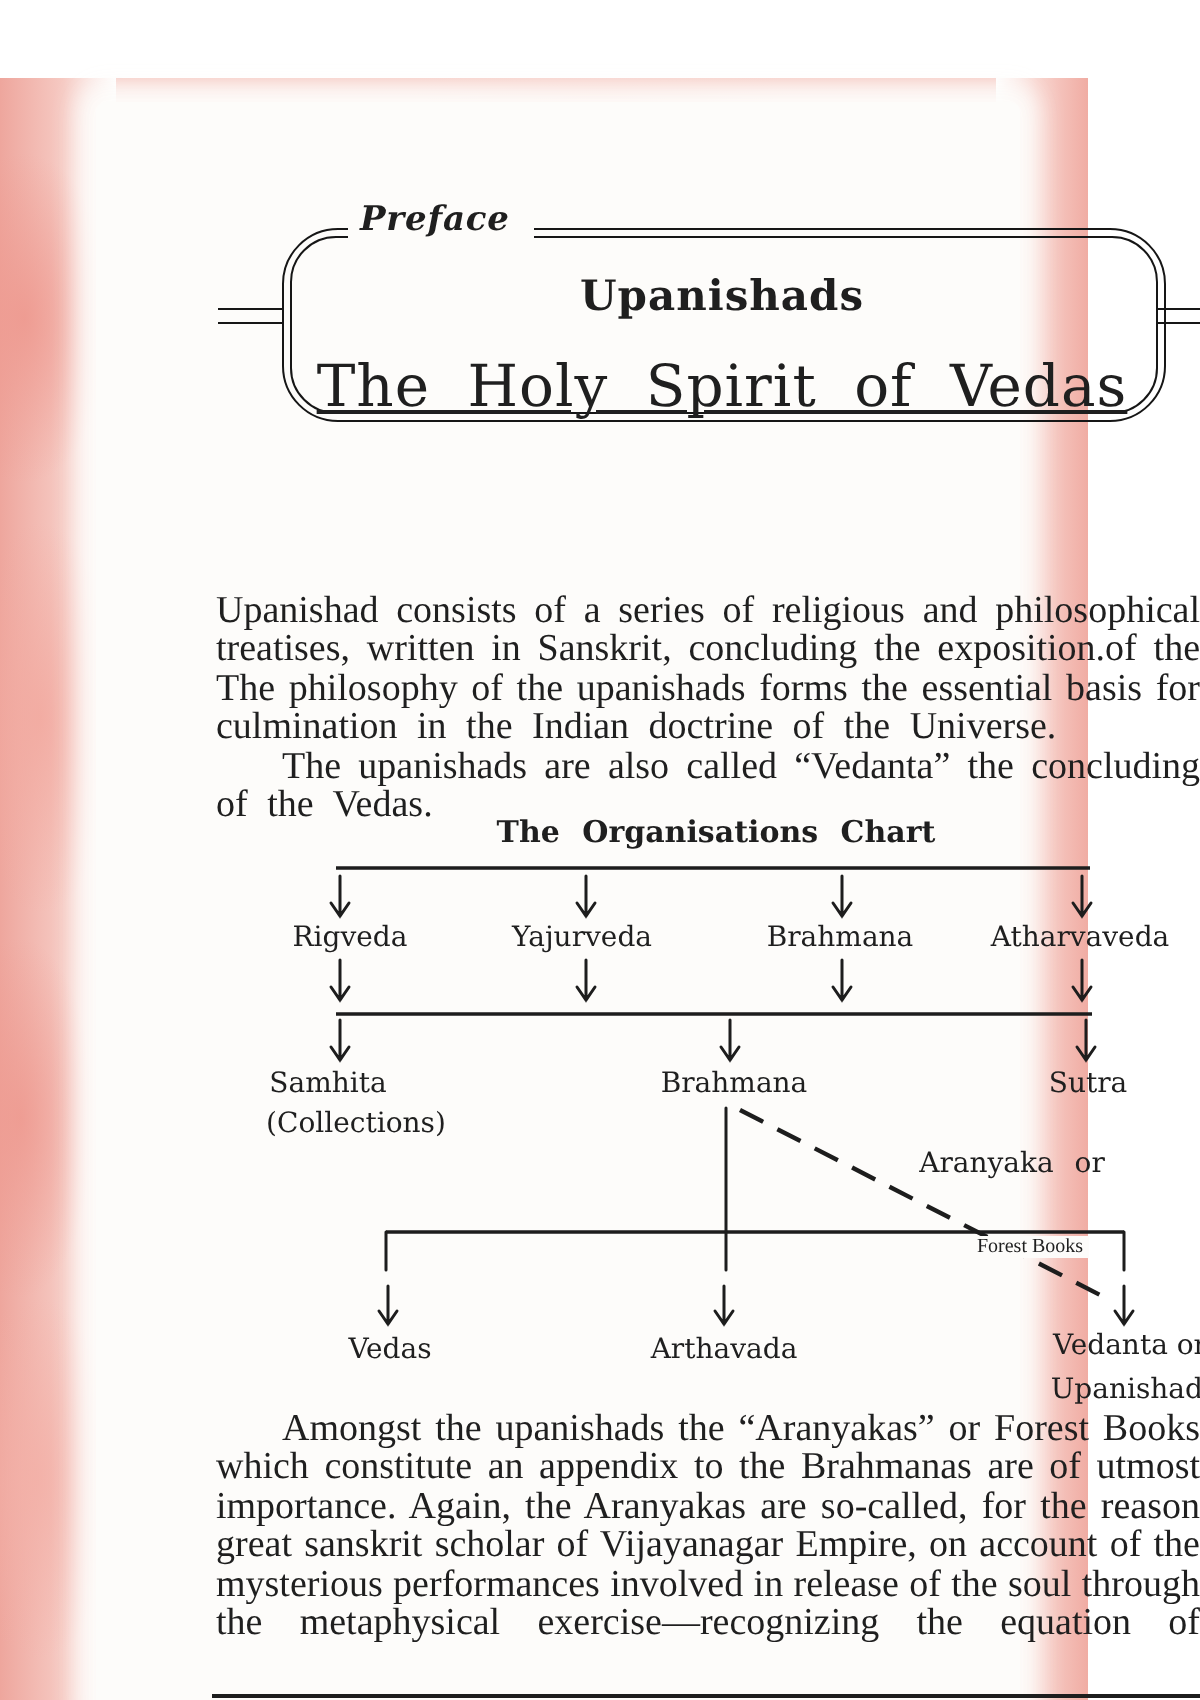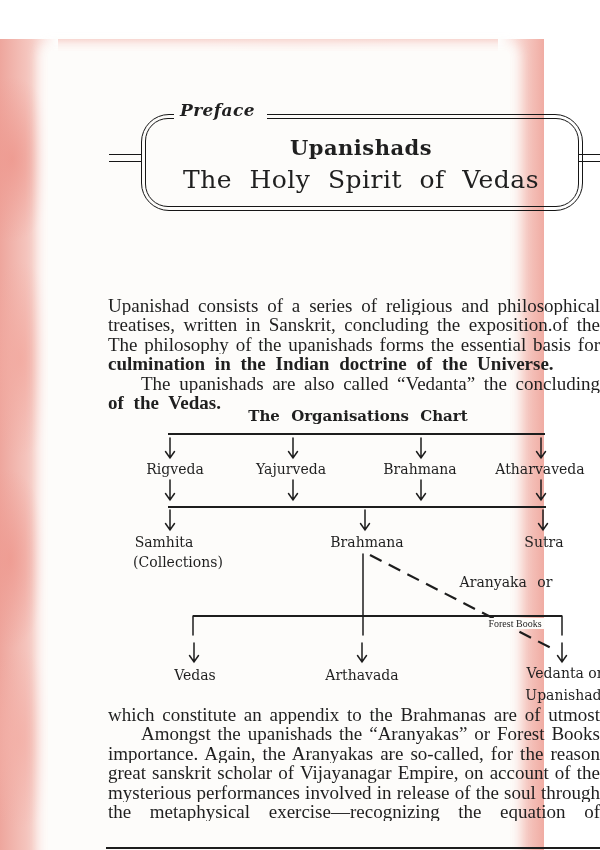--- a/index.html
+++ b/index.html
@@ -37,32 +37,32 @@
     border:1.6px solid #161616;border-radius:28px;}
   .hbox::before{content:"";position:absolute;inset:3px;border:1.4px solid #161616;border-radius:23px;}
   .preface{position:absolute;left:126px;top:49px;z-index:3;background:#fdfcfa;
     padding:0 12px 0 6px;font-family:"DejaVu Serif",serif;font-style:italic;font-weight:bold;
     font-size:17px;letter-spacing:.4px;}
   .stub{position:absolute;height:6px;border-top:1.7px solid #161616;border-bottom:1.7px solid #161616;z-index:2;}
   .stub.l{left:61px;top:103px;width:33px;}
   .stub.r{left:531px;top:103px;width:36px;}
   .htitle{position:absolute;left:93px;top:84px;width:440px;text-align:center;
     font-family:"DejaVu Serif",serif;font-weight:bold;font-size:21px;letter-spacing:.5px;}
-  .hsub{position:absolute;left:73px;top:114px;width:480px;text-align:center;
-    font-family:"DejaVu Serif",serif;font-size:25px;word-spacing:9px;letter-spacing:.5px;}
+  .hsub{position:absolute;left:73px;top:125px;width:480px;text-align:center;
+    font-family:"DejaVu Serif",serif;font-size:29px;word-spacing:9px;letter-spacing:.5px;text-decoration:underline;}
 
   
   .textblock{position:absolute;left:60px;width:492px;font-size:19px;line-height:19.4px;}
   .tb1{top:245px;}
   .tb3{top:654px;}
   .jline{height:19.4px;overflow:hidden;text-align:justify;text-align-last:justify;}
   .jline::after{content:"";display:inline-block;width:100%;height:0;}
   .plain{height:19.4px;overflow:hidden;text-align:left;}
   .indent{text-indent:33px;}
-  .ws5{word-spacing:5px;font-weight:bold;}
+  .ws5{word-spacing:5px;}
 
   
   .chart{position:absolute;left:0;top:353px;width:600px;height:302px;}
   .chart svg{position:absolute;left:0;top:0;}
   .ctitle{position:absolute;left:63px;top:3px;width:494px;text-align:center;
     font-family:"DejaVu Serif",serif;font-weight:bold;font-size:15px;word-spacing:6px;}
   .node{position:absolute;transform:translateX(-50%);white-space:nowrap;
     font-family:"DejaVu Serif",serif;font-size:14px;}
   .node.small{font-size:10px;background:#fdfcfa;padding:0 3px;font-family:"Liberation Serif",serif;}
   .node.wsp{word-spacing:6px;}
@@ -140,22 +140,22 @@
       <div class="node wsp" style="left:458px;top:170px;">Aranyaka or</div>
       <div class="node small" style="left:467px;top:214px;">Forest Books</div>
 
       <div class="node" style="left:147px;top:263px;">Vedas</div>
       <div class="node" style="left:314px;top:263px;">Arthavada</div>
       <div class="node" style="left:517px;top:261px;">Vedanta or</div>
       <div class="node" style="left:519px;top:283px;">Upanishads</div>
     </div>
 
     <div class="textblock tb3">
+      <div class="jline indent">Amongst the upanishads the “Aranyakas” or Forest Books</div>
       <div class="jline">which constitute an appendix to the Brahmanas are of utmost</div>
-      <div class="jline indent">Amongst the upanishads the “Aranyakas” or Forest Books</div>
       <div class="jline">importance. Again, the Aranyakas are so-called, for the reason</div>
       <div class="jline">great sanskrit scholar of Vijayanagar Empire, on account of the</div>
       <div class="jline">mysterious performances involved in release of the soul through</div>
       <div class="jline">the metaphysical exercise—recognizing the equation of Brahman</div>
     </div>
 
     <div class="frule"></div>
     <div class="footer">
       <span>UPANISHAD</span>
       <span class="sq"></span>

